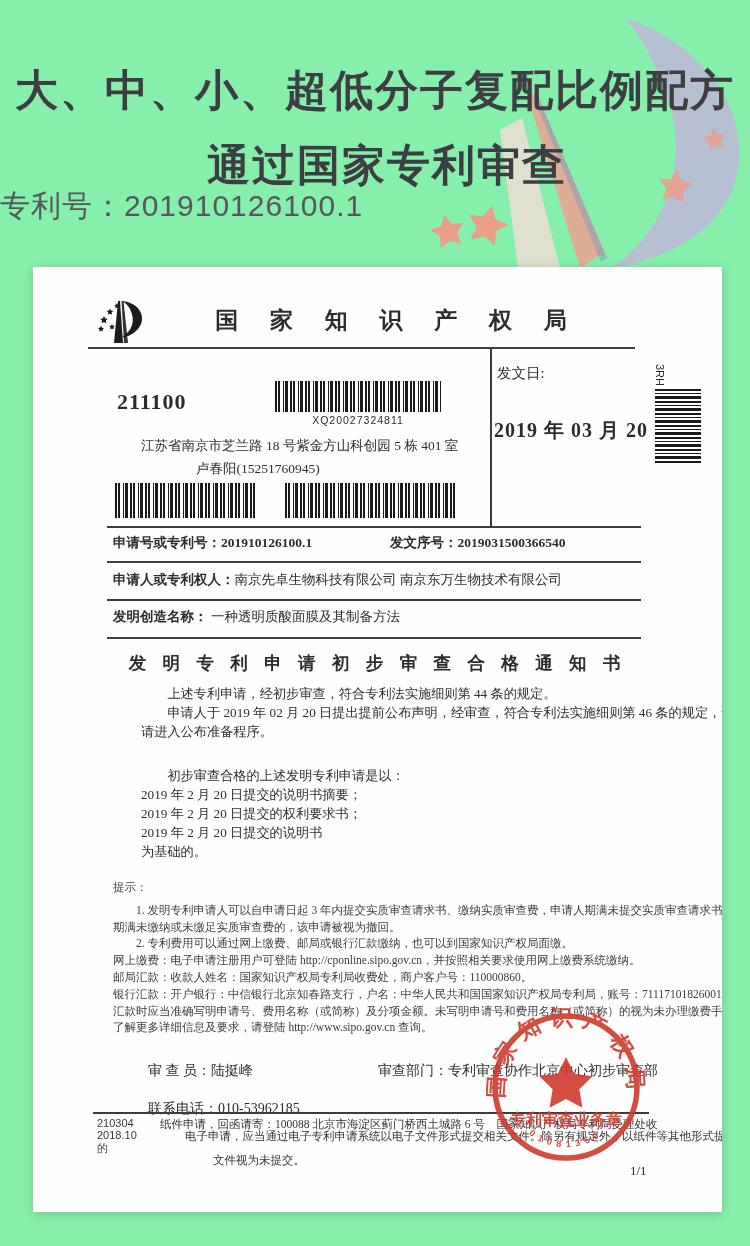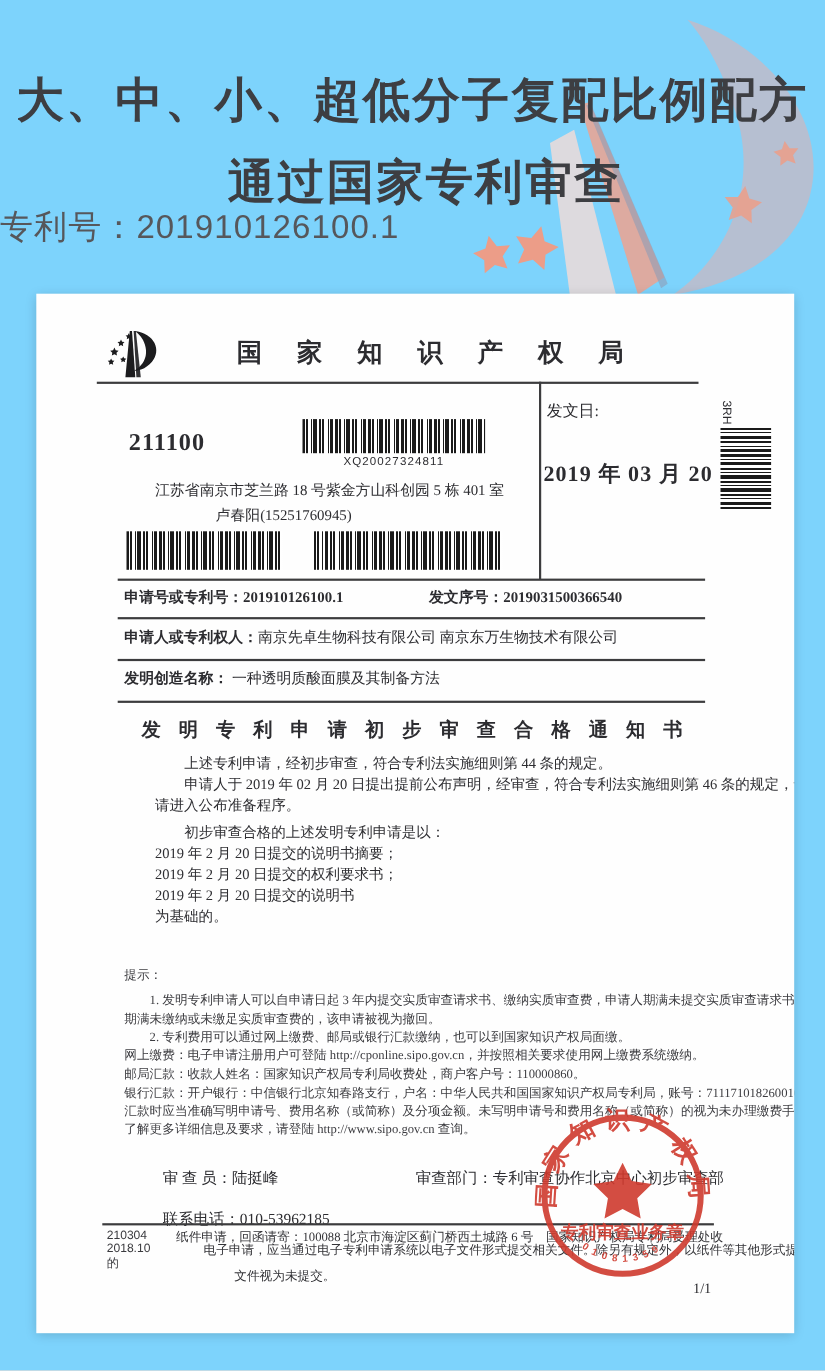--- a/index.html
+++ b/index.html
@@ -1,16 +1,16 @@
 <!DOCTYPE html>
 <html><head>
 <meta charset="utf-8">
 <style>
   html,body{margin:0;padding:0;background:#d8d8da;}
-  .stage{position:relative;width:750px;height:1246px;margin:0 auto;background:#7dd3fc;
+  .stage{position:relative;width:750px;height:1246px;margin:0 auto;background:#86efac;
          overflow:hidden;font-family:"Liberation Sans",sans-serif;}
   .abs{position:absolute;}
   
   .banner-line{left:0;width:750px;text-align:center;color:#3d3e42;font-weight:700;
                font-size:43px;letter-spacing:2px;white-space:nowrap;z-index:3;}
   .banner-sub{left:0;width:750px;text-align:left;color:#56575b;font-weight:400;
               font-size:30px;letter-spacing:1px;white-space:nowrap;z-index:3;}
   .wm{left:400px;top:0;z-index:1;}
   
   .paper{left:33px;top:267px;width:689px;height:945px;background:#fefefe;
@@ -27,21 +27,21 @@
       #1a1a1a 0 2px,#fff 2px 4px,#1a1a1a 4px 7px,#fff 7px 9px,#1a1a1a 9px 10px,#fff 10px 12px);}
   .small{font-size:13.5px;white-space:nowrap;}
   .field{font-size:13.5px;font-weight:700;white-space:nowrap;}
   .field .val{font-weight:700;}
   .field .valn{font-weight:400;}
   .ntitle{left:0;top:384px;width:689px;text-align:center;font-size:17.5px;font-weight:700;
           letter-spacing:6px;white-space:nowrap;}
   .body-block{left:108px;top:417px;width:560px;font-size:13.2px;line-height:19px;color:#2e2e32;}
   .body-block div{white-space:nowrap;}
   .ind{text-indent:2em;}
-  .gap{margin-top:6px;}
+  .gap{margin-top:25px;}
   .tips-block{left:80px;top:612px;width:590px;font-size:11.5px;line-height:16.8px;color:#3c3c40;}
   .tips-block div{white-space:nowrap;}
   .tips-label{margin-bottom:6px;}
   .footer-code{font-family:"Liberation Sans",sans-serif;font-size:11px;color:#3a3a3e;}
   .footer-line{font-size:11.5px;white-space:nowrap;color:#333337;}
   .seal{left:453px;top:740px;z-index:6;opacity:.9;}
   .sig{font-size:14px;white-space:nowrap;}
 </style>
 </head>
 <body>

